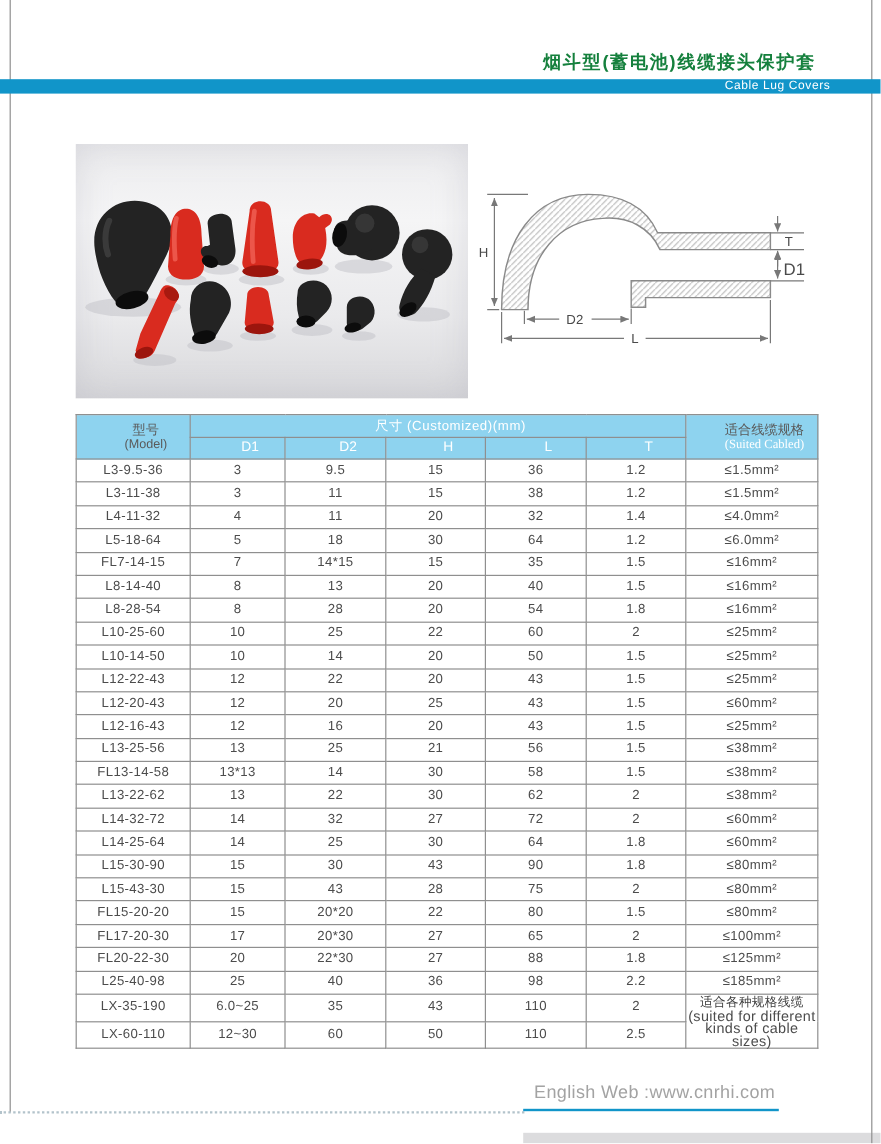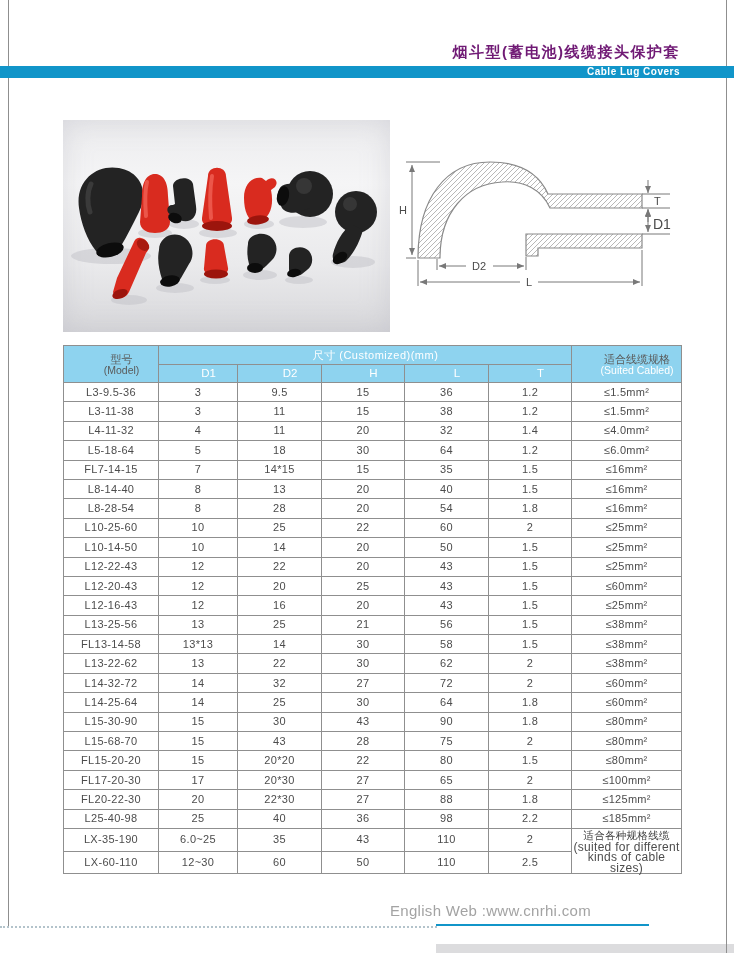--- a/index.html
+++ b/index.html
@@ -3,50 +3,50 @@
 <meta charset="utf-8">
 <style>
   html,body{margin:0;padding:0;background:#fff;}
   .page{position:relative;width:734px;height:953px;background:#ffffff;overflow:hidden;
         font-family:"Liberation Sans","DejaVu Sans",sans-serif;}
 
   .vline-l{position:absolute;left:8px;top:0;width:1px;height:927px;background:#8f8f8f;}
   .vline-r{position:absolute;left:726px;top:0;width:1px;height:953px;background:#8f8f8f;z-index:1;}
 
   .title-cn{position:absolute;top:43px;left:0;right:54px;text-align:right;
-            font-size:15px;font-weight:bold;color:#701a75;letter-spacing:1.5px;}
+            font-size:15px;font-weight:bold;color:#15803d;letter-spacing:1.5px;}
   .blue-bar{position:absolute;top:66px;left:0;width:734px;height:12px;background:#1195c9;
             color:#fff;font-size:10px;line-height:12px;text-align:right;
-            padding-right:54px;box-sizing:border-box;letter-spacing:0.5px;z-index:2;font-weight:bold;}
+            padding-right:42px;box-sizing:border-box;letter-spacing:0.5px;z-index:2;}
 
   .photo{position:absolute;left:63px;top:120px;width:327px;height:212px;
          background:linear-gradient(180deg,#ececee 0%,#f5f5f6 30%,#eaeaec 68%,#d8d8db 100%);
          box-shadow:inset 0 0 28px rgba(175,175,185,0.35);}
   .diagram{position:absolute;left:396px;top:146px;width:296px;height:152px;}
 
   table.spec{position:absolute;left:63px;top:345px;width:618px;border-collapse:collapse;
              table-layout:fixed;font-size:11px;color:#4c4c4c;}
   table.spec th,table.spec td{border:1px solid #8f8f8f;text-align:center;padding:0;line-height:1;}
   table.spec thead th{background:#8ed3ef;font-weight:normal;padding-left:21px;}
   tr.h1{height:19px;} tr.h2{height:18px;}
   table.spec tbody tr{height:19.4px;}
   .hdr-cn{color:#5a5a5a;font-size:11px;line-height:12px;}
   .hdr-en{color:#5a5a5a;font-size:10.5px;line-height:11px;}
-  .hdr-en-white{color:#ffffff;font-size:10.5px;line-height:11px;}
+  .hdr-en-white{color:#ffffff;font-size:10.5px;line-height:11px;font-family:Liberation Serif, serif;}
   .dim-span{color:#ffffff;font-size:11px;letter-spacing:0.5px;}
   tr.h2 th{color:#ffffff;font-size:11.5px;}
   table.spec tbody td{letter-spacing:0.3px;}
   .m-cn{font-size:10.5px;color:#3e3e3e;line-height:13px;}
   .m-en{font-size:12px;color:#4c4c4c;line-height:10.5px;}
 
   .notes{position:absolute;left:63px;top:869px;font-size:11px;line-height:13px;color:#3d3d3d;}
   .notes .en{color:#4c4c4c;}
 
   .dotted{position:absolute;left:0;top:926px;width:437px;height:0;border-top:2px dotted #b3c3cb;}
-  .web{position:absolute;left:390px;top:902px;width:256px;text-align:left;
+  .web{position:absolute;left:390px;top:902px;width:256px;text-align:right;
        font-size:15px;color:#a3a3a3;letter-spacing:0.3px;}
   .underline{position:absolute;left:436px;top:924px;width:213px;height:2px;background:#1195c9;}
   .badge-wrap{position:absolute;left:600px;top:894px;width:134px;height:34px;z-index:3;}
   .badge-stripe{position:absolute;left:0;top:0;width:134px;height:34px;background:#1195c9;
                 clip-path:polygon(42px 0,50px 0,28px 100%,20px 100%);}
   .badge-main{position:absolute;left:0;top:0;width:134px;height:34px;background:#1195c9;
               clip-path:polygon(60px 0,134px 0,134px 100%,43px 100%);}
   .badge-main span{position:absolute;left:60px;right:0;top:0;bottom:0;display:flex;
                    align-items:center;justify-content:center;color:#fff;font-size:15px;
                    letter-spacing:2px;}
@@ -370,21 +370,21 @@
         <tr>
           <td>L15-30-90</td>
           <td>15</td>
           <td>30</td>
           <td>43</td>
           <td>90</td>
           <td>1.8</td>
           <td>≤80mm²</td>
         </tr>
         <tr>
-          <td>L15-68-70</td>
+          <td>L15-43-30</td>
           <td>15</td>
           <td>43</td>
           <td>28</td>
           <td>75</td>
           <td>2</td>
           <td>≤80mm²</td>
         </tr>
         <tr>
           <td>FL15-20-20</td>
           <td>15</td>

